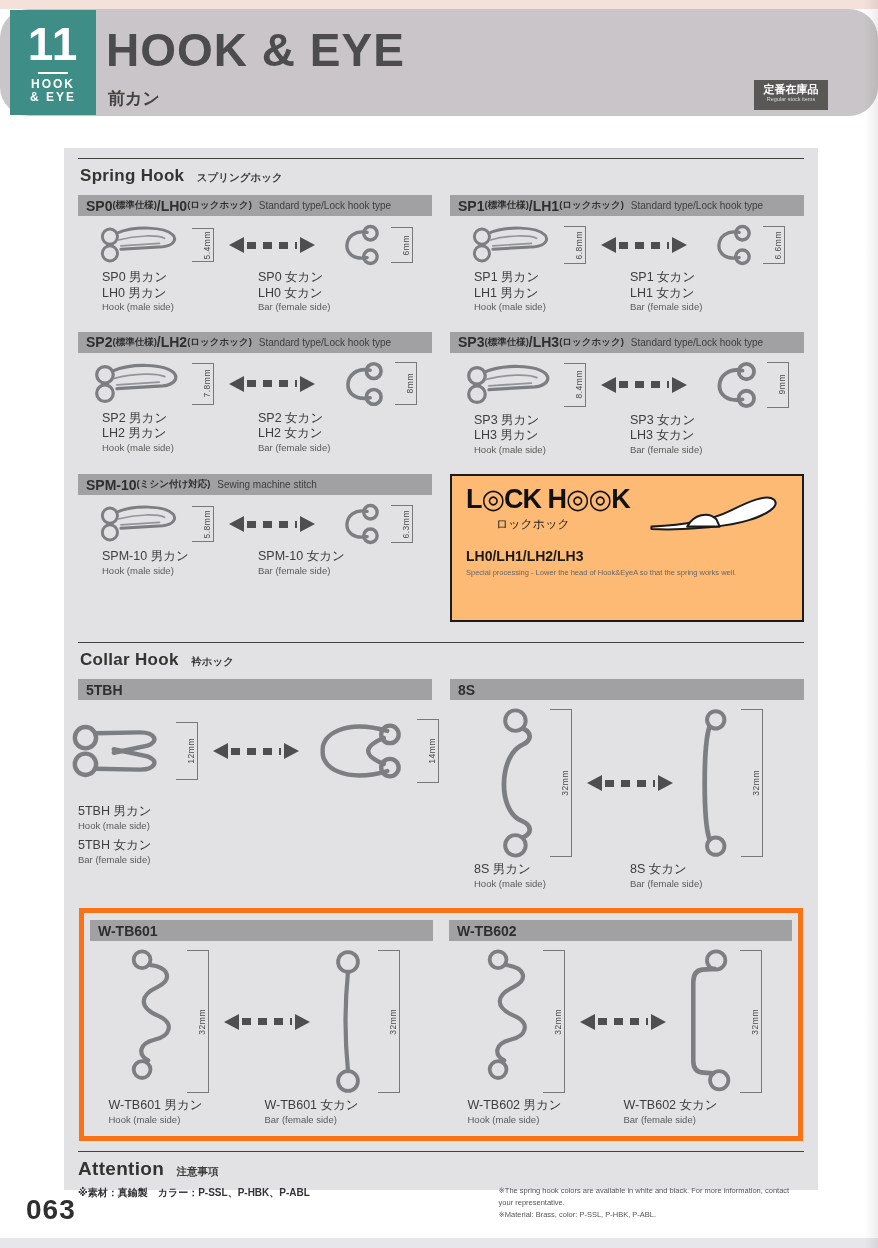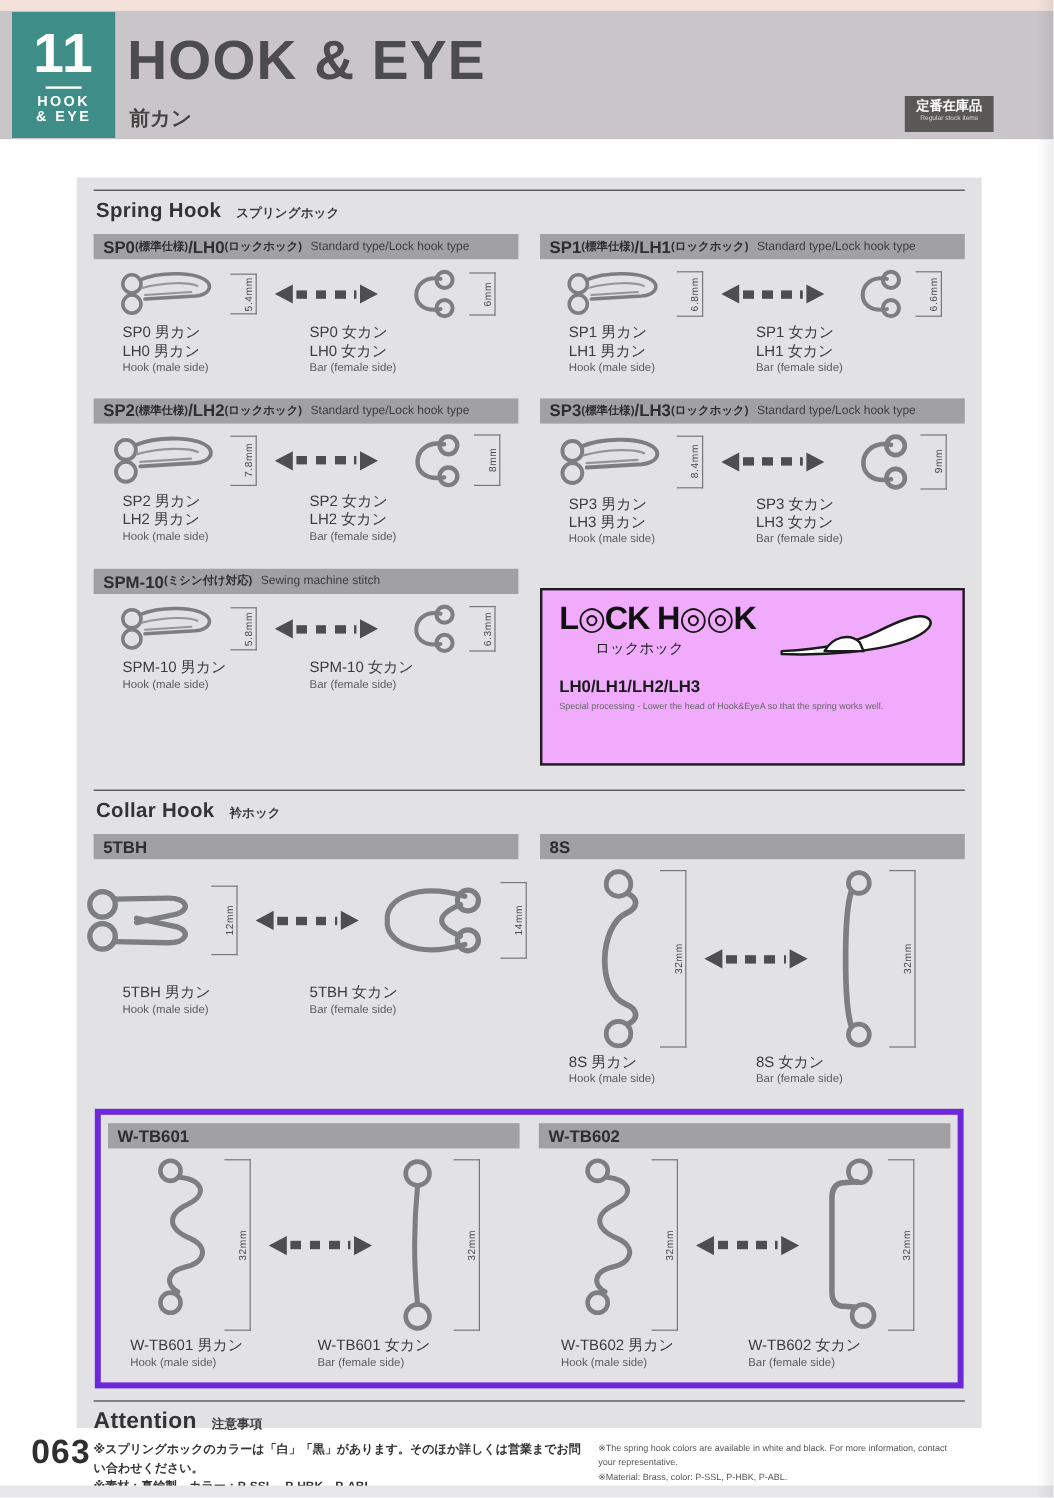--- a/index.html
+++ b/index.html
@@ -5,21 +5,21 @@
   * { margin:0; padding:0; box-sizing:border-box; }
   html,body { width:878px; height:1248px; background:#ffffff; overflow:hidden;
     font-family:"Liberation Sans","DejaVu Sans",sans-serif; color:#3a3a3a; position:relative; }
 
   .top-strip { position:absolute; left:0; top:0; width:878px; height:9px; background:#f3e1da; }
   .bottom-strip { position:absolute; left:0; top:1238px; width:878px; height:10px; background:#e7e6e9; }
   .page-edge { position:absolute; right:0; top:0; width:14px; height:1248px;
     background:linear-gradient(to right, rgba(0,0,0,0), rgba(0,0,0,0.07)); pointer-events:none; }
 
   
-  .header-band { position:absolute; left:0; top:9px; width:878px; height:107px; background:#cac5c8; }
+  .header-band { position:absolute; left:0; top:9px; width:878px; height:107px; background:#cac5c8;border-radius:29px; }
   .chapter-tab { position:absolute; left:10px; top:1px; width:86px; height:105px; background:#3e8d86;
     color:#fff; text-align:center; }
   .chapter-num { font-size:46px; font-weight:bold; line-height:1.1; margin-top:9px; letter-spacing:1px; }
   .chapter-rule { width:30px; height:2px; background:#fff; margin:2px auto 4px; }
   .chapter-sub { font-size:12px; font-weight:bold; letter-spacing:2px; line-height:1.15; }
   .page-title { position:absolute; left:106px; top:14px; font-size:46px; font-weight:bold; color:#4c4c4e; letter-spacing:1px; }
   .page-subtitle { position:absolute; left:108px; top:78px; font-size:17px; font-weight:bold; color:#434343; }
   .stock-badge { position:absolute; right:50px; top:71px; width:74px; height:30px; background:#5a5757;
     color:#fff; text-align:center; padding-top:3px; }
   .badge-jp { font-size:11px; font-weight:bold; line-height:1.15; }
@@ -59,30 +59,30 @@
     background:repeating-linear-gradient(90deg,#4e4e50 0 9px, transparent 9px 16px); }
 
   .label-row { display:flex; justify-content:center; gap:6px; padding-bottom:6px; }
   .plabel { min-width:150px; text-align:left; }
   .l-jp { font-size:12.5px; color:#3d3d3d; line-height:1.25; }
   .l-en { font-size:9.5px; color:#5a5a5a; line-height:1.3; }
 
   .mb12 { margin-bottom:12px; } .mb20 { margin-bottom:20px; } .mb8 { margin-bottom:5px; }
 
   
-  .lock-box { width:354px; border:2px solid #1c1c1c; background:#f0abfc; padding:10px 14px 8px; height:148px;margin-top:16px; }
+  .lock-box { width:354px; border:2px solid #1c1c1c; background:#fdba74; padding:10px 14px 8px; height:148px; }
   .lock-top { display:flex; align-items:flex-start; justify-content:space-between; }
   .lock-logo { font-size:27px; font-weight:bold; color:#111; letter-spacing:-1px; line-height:1; }
   .lock-logo-jp { font-size:12px; font-weight:normal; color:#222; margin:3px 0 0 30px; }
   .lock-models { font-size:14px; font-weight:bold; color:#1a1a1a; margin-top:10px; }
   .lock-desc-jp { font-size:10.5px; font-weight:bold; color:#2f2f2f; margin-top:6px; }
   .lock-desc-en { font-size:7.5px; color:#666; margin-top:4px; }
 
   
-  .red-box { border:5px solid #6d28d9; margin:12px 1px 10px; padding:7px 6px 4px; }
+  .red-box { border:5px solid #f97316; margin:12px 1px 10px; padding:7px 6px 4px; }
   .red-box .grid-row { gap:16px; }
   .red-box .pblock { width:352px; }
 
   
   .attention { border-top:1px solid #414141; padding-top:6px; }
   .att-head .h-en { font-size:19px; }
   .att-cols { display:flex; margin-top:5px; }
   .att-jp { width:56%; }
   .att-en { width:44%; padding-left:14px; }
   .note-jp { font-size:10px; font-weight:bold; color:#333; line-height:1.55; }
@@ -443,21 +443,21 @@
           </div>
         <div class="fig-group">
           <svg class="fig" width="96" height="66" viewBox="0 0 110 74">
               <use href="#sym-5tbh-female"></use>
             </svg>
           <div class="dim" style="height:64px">
               <span class="dim-label">14mm</span>
             </div>
         </div>
       </div>
-      <div class="label-row" style="padding-top:16px;">
+      <div class="label-row" style="padding-top:16px;flex-direction:column;">
         <div class="plabel">
           <div class="l-jp">5TBH 男カン</div>
           <div class="l-en">Hook (male side)</div>
         </div>
         <div class="plabel">
           <div class="l-jp">5TBH 女カン</div>
           <div class="l-en">Bar (female side)</div>
         </div>
       </div>
     </div>
@@ -584,21 +584,20 @@
     </div>
   </div>
 
   <div class="attention">
     <div class="att-head">
       <span class="h-en">Attention</span>
       <span class="h-jp">注意事項</span>
     </div>
     <div class="att-cols">
       <div class="att-jp">
-        <div class="note-jp">※スプリングホックのカラーは「白」「黒」があります。そのほか詳しくは営業までお問い合わせください。</div>
         <div class="note-jp">※素材：真鍮製　カラー：P-SSL、P-HBK、P-ABL</div>
       </div>
       <div class="att-en">
         <div class="note-en">※The spring hook colors are available in white and black. For more information, contact your representative.</div>
         <div class="note-en">※Material: Brass, color: P-SSL, P-HBK, P-ABL.</div>
       </div>
     </div>
   </div>
 </div>
 

